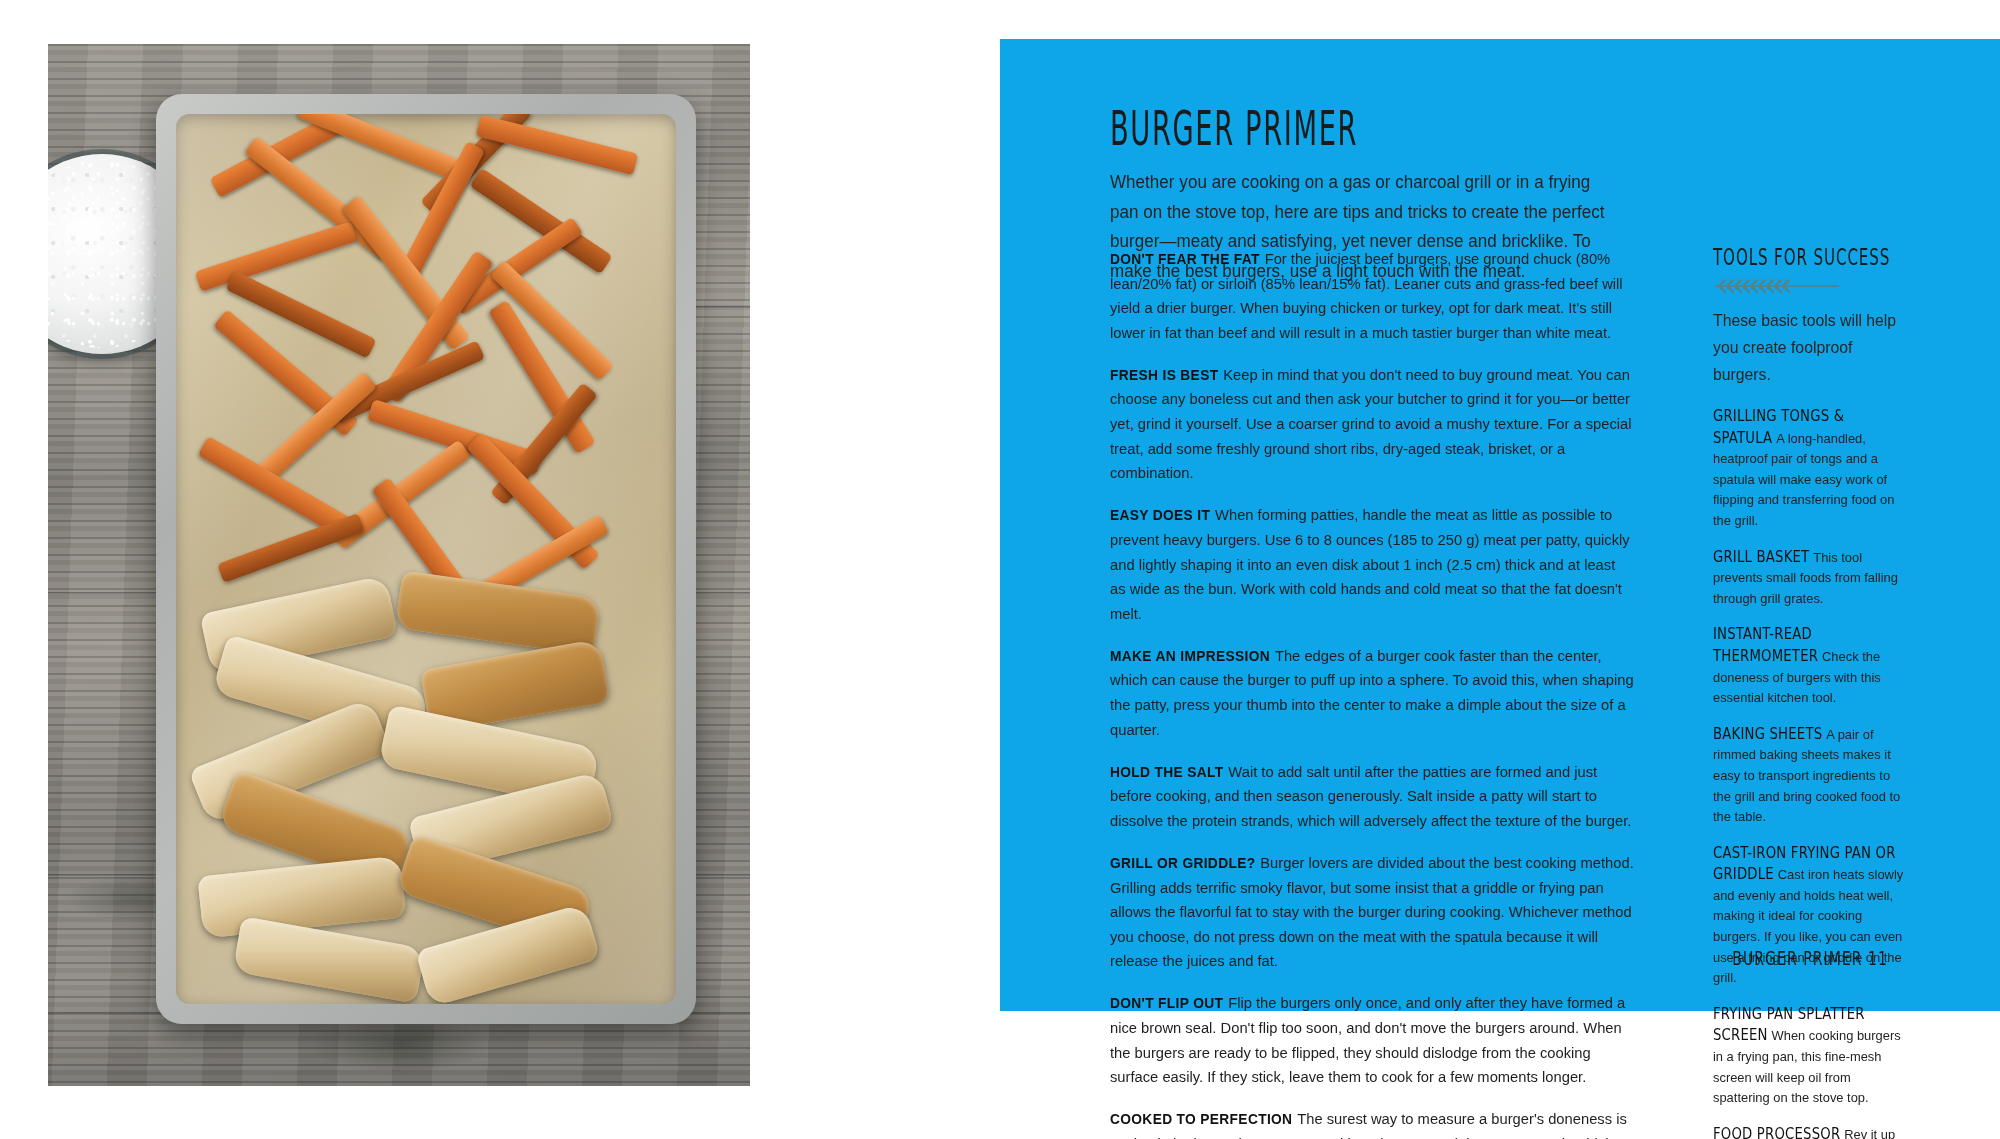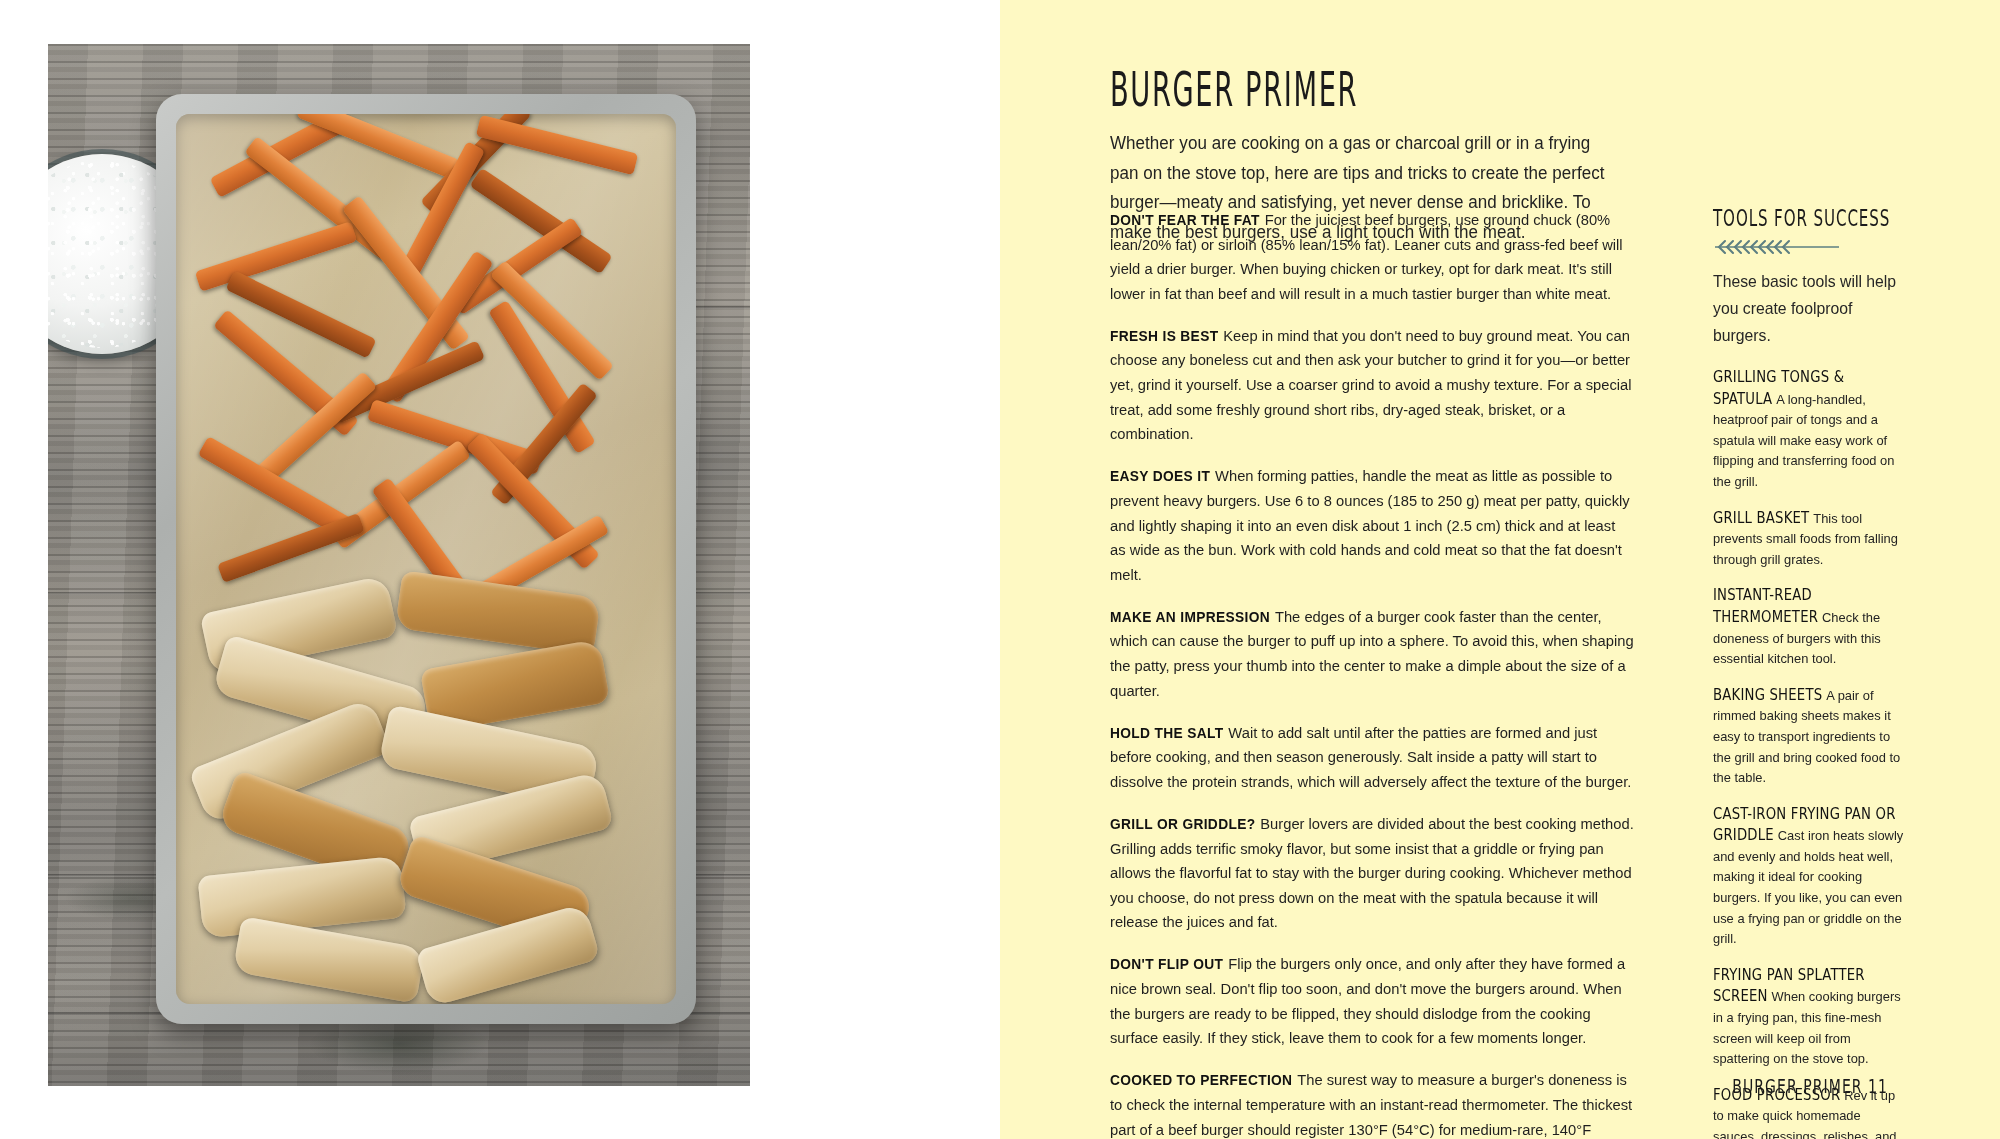--- a/index.html
+++ b/index.html
@@ -150,22 +150,23 @@
     box-shadow: 0 3px 7px rgba(0,0,0,.42), inset 0 2px 5px rgba(255,255,255,.35);
   }
   .wedge.brown {
     background: linear-gradient(170deg, #d8ac68 0%, #bf8b45 45%, #9c6b2f 100%);
   }
 
   
   .page-right {
     position: relative;
     width: 1000px;
-    height: 1139px;
-    background: #fef9c3;
+    height: 972px;
+    background: #0ea5e9;
+    margin-top: 39px;
   }
 
   .chapter-title {
     position: absolute;
     left: 110px;
     top: 62px;
     font-family: "DejaVu Sans Condensed", "Liberation Sans Narrow", "Liberation Sans", sans-serif;
     font-size: 41px;
     letter-spacing: 2.2px;
     color: #1b1b1b;

